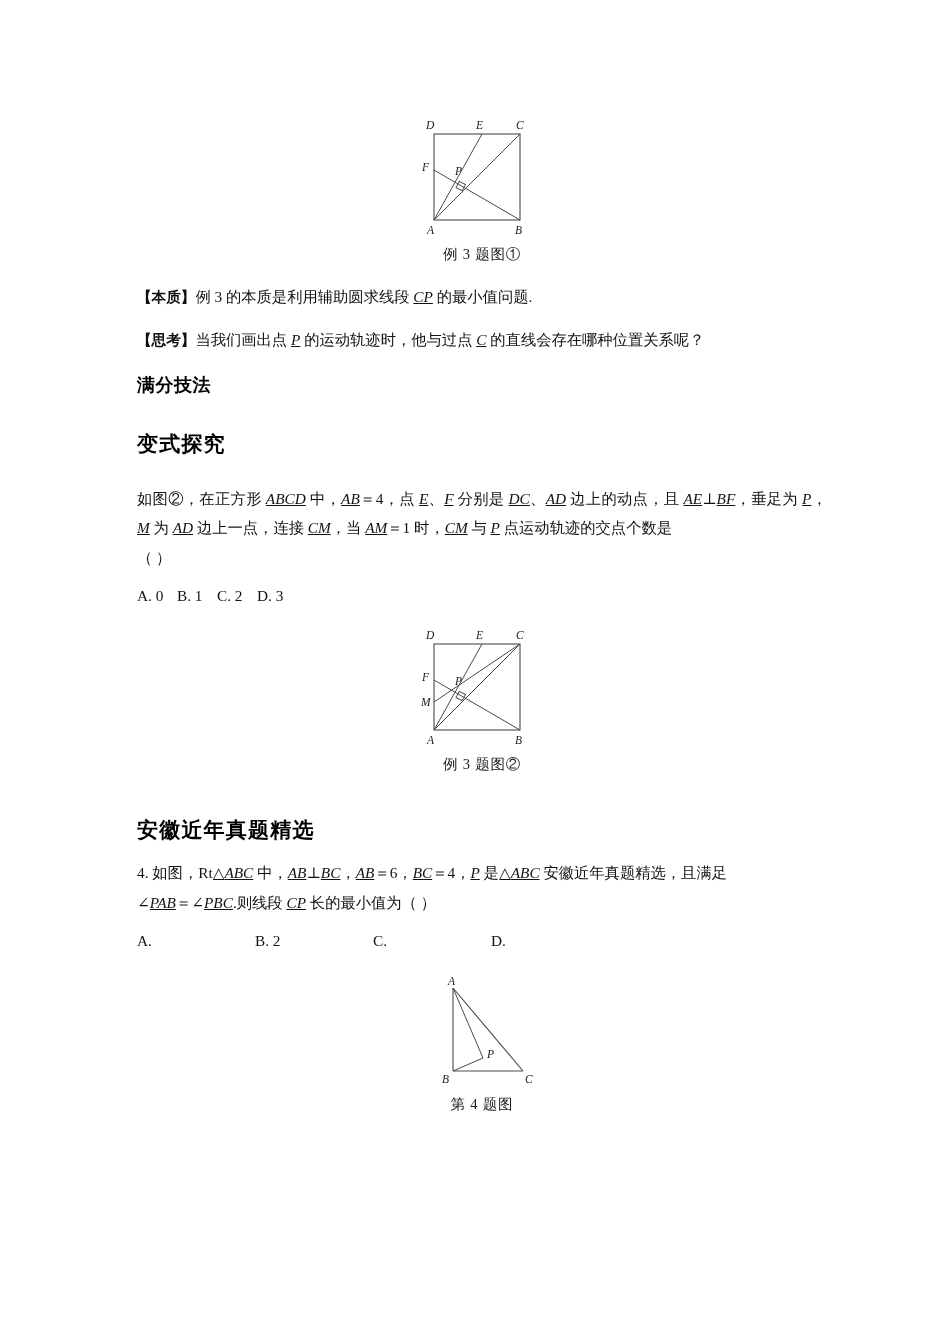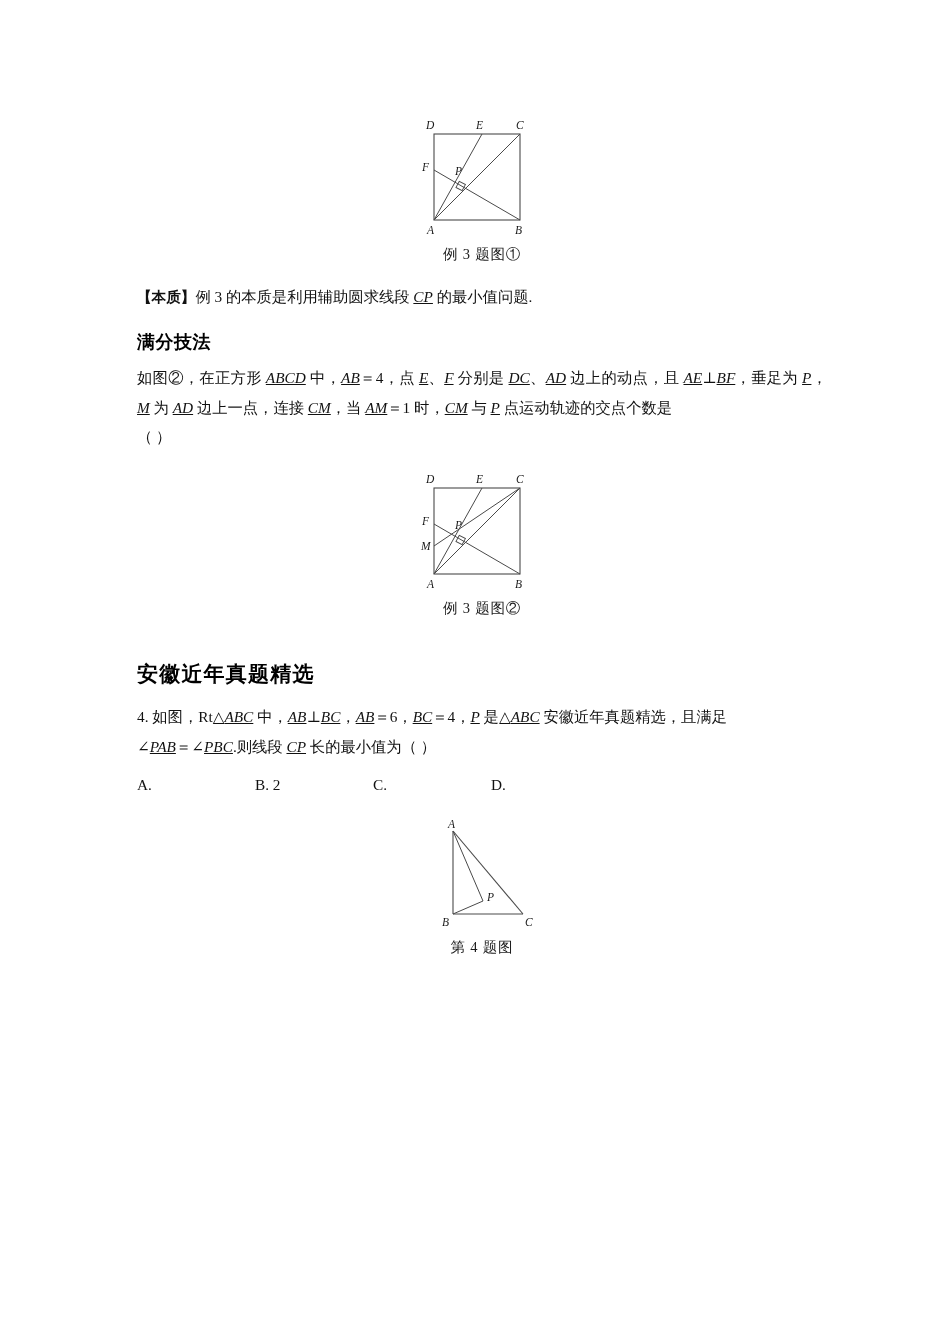--- a/index.html
+++ b/index.html
@@ -131,26 +131,29 @@
         <text class="lbl" x="10" y="59">F</text>
         <text class="lbl" x="43" y="63">P</text>
         <text class="lbl" x="15" y="122">A</text>
         <text class="lbl" x="103" y="122">B</text>
       </svg>
       <div class="figure-caption">例 3 题图①</div>
     </div>
 
     <p class="para" style="margin-top:21px;"><span class="lead">【本质】</span><span>例 3 的本质是利用辅助圆求线段 </span><i>CP</i><span> 的最小值问题.</span></p>
 
+    <p class="para" style="margin-top:18px;"><span class="lead">【思考】</span><span>当我们画出点 </span><i>P</i><span> 的运动轨迹时，他与过点 </span><i>C</i><span> 的直线会存在哪种位置关系呢？</span></p>
 
     <div class="sect-head-sm" style="margin-top:20px;margin-bottom:9px;">满分技法</div>
 
+    <div class="sect-head-lg" style="margin-top:33px;margin-bottom:26px;">变式探究</div>
 
     <p class="para" style="line-height:1.95;"><span>如图②，在正方形 </span><i>ABCD</i><span> 中，</span><i>AB</i><span>＝4，点 </span><i>E</i><span>、</span><i>F</i><span> 分别是 </span><i>DC</i><span>、</span><i>AD</i><span> 边上的动点，且 </span><i>AE</i><span>⊥</span><i>BF</i><span>，垂足为 </span><i>P</i><span>，</span><i>M</i><span> 为 </span><i>AD</i><span> 边上一点，连接 </span><i>CM</i><span>，当 </span><i>AM</i><span>＝1 时，</span><i>CM</i><span> 与 </span><i>P</i><span> 点运动轨迹的交点个数是</span><br><span>（    ）</span></p>
 
+    <p class="options" style="margin-top:4px;"><span class="opt" style="width:40px">A. 0</span><span class="opt" style="width:40px">B. 1</span><span class="opt" style="width:40px">C. 2</span><span class="opt">D. 3</span></p>
 
     <div class="figure-block" style="margin-top:14px;">
       <svg class="figsvg" width="140" height="126" viewBox="0 0 140 126">
         <rect x="22" y="22" width="86" height="86" fill="none" stroke="#4a4a4a" stroke-width="1.1"></rect>
 
         <line x1="22" y1="108" x2="108" y2="22" stroke="#4a4a4a" stroke-width="1"></line>
 
         <line x1="22" y1="108" x2="70" y2="22" stroke="#4a4a4a" stroke-width="1"></line>
 
         <line x1="22" y1="58" x2="108" y2="108" stroke="#4a4a4a" stroke-width="1"></line>

